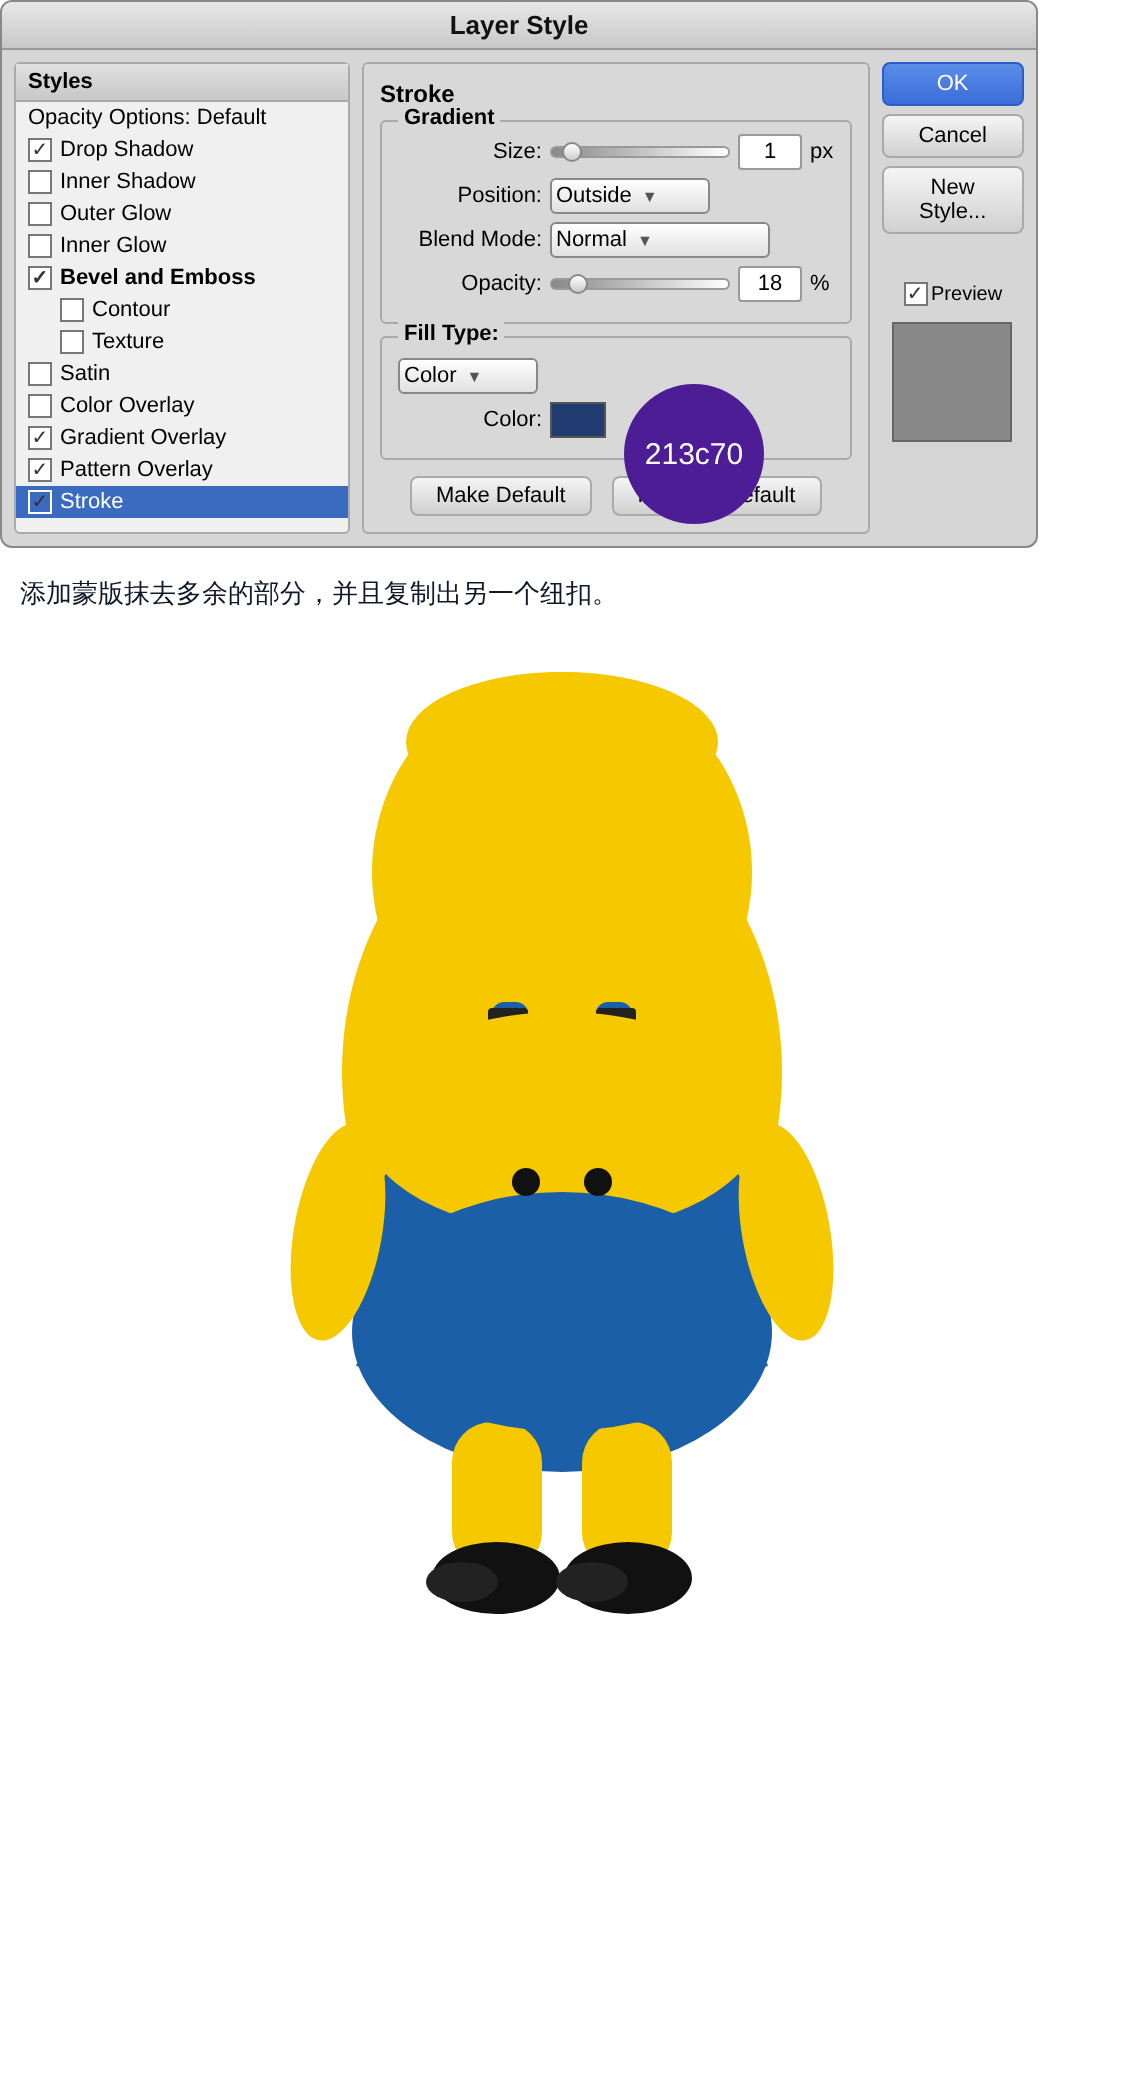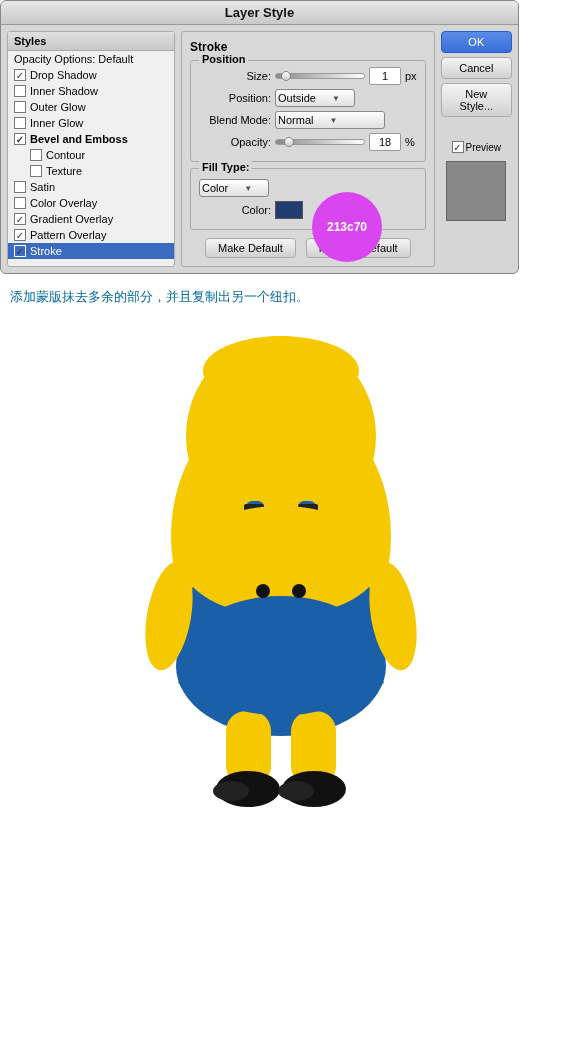--- a/index.html
+++ b/index.html
@@ -158,21 +158,21 @@
 
     .select-box {
       height: 18px;
       border: 1px solid #888;
       background: linear-gradient(to bottom, #fff, #e0e0e0);
       border-radius: 3px;
       font-size: 11px;
       padding: 0 2px;
       display: flex;
       align-items: center;
-      gap: 16px;
+      gap: 5px;
       cursor: pointer;
     }
 
     .select-arrow {
       font-size: 8px;
       color: #555;
     }
 
     .color-swatch {
       width: 28px;
@@ -255,40 +255,40 @@
       display: flex;
       align-items: center;
       gap: 2px;
       justify-content: center;
       margin-top: 20px;
     }
 
     
     .color-tooltip {
       position: absolute;
-      background: #d946ef;
+      background: #4c1d95;
       color: #fff;
       border-radius: 50%;
       width: 70px;
       height: 70px;
       display: flex;
       align-items: center;
       justify-content: center;
-      font-size: 12px;
-      font-weight: bold;
+      font-size: 15px;
+      font-weight: normal;
       left: 130px;
       top: 160px;
       z-index: 10;
     }
 
     
     .caption {
       padding: 14px 10px 10px 10px;
       font-size: 13px;
-      color: #0369a1;
+      color: #0f172a;
     }
 
     
     .minion-area {
       display: flex;
       justify-content: center;
       align-items: flex-start;
       padding: 10px 0 20px;
     }
 
@@ -381,21 +381,21 @@
       <div class="styles-option active">
         <span class="cb checked" style="background:#3b6bc0;border-color:#fff;color:#fff"></span>
         <span>Stroke</span>
       </div>
     </div>
 
     <div class="main-content">
       <div class="section-title">Stroke</div>
 
       <div class="group-box">
-        <div class="group-box-title">Position</div>
+        <div class="group-box-title">Gradient</div>
 
         <div class="row">
           <label>Size:</label>
           <div class="slider-track">
             <div class="slider-thumb"></div>
           </div>
           <input class="num-input" type="text" value="1" style="">
           <span class="unit">px</span>
         </div>
 

